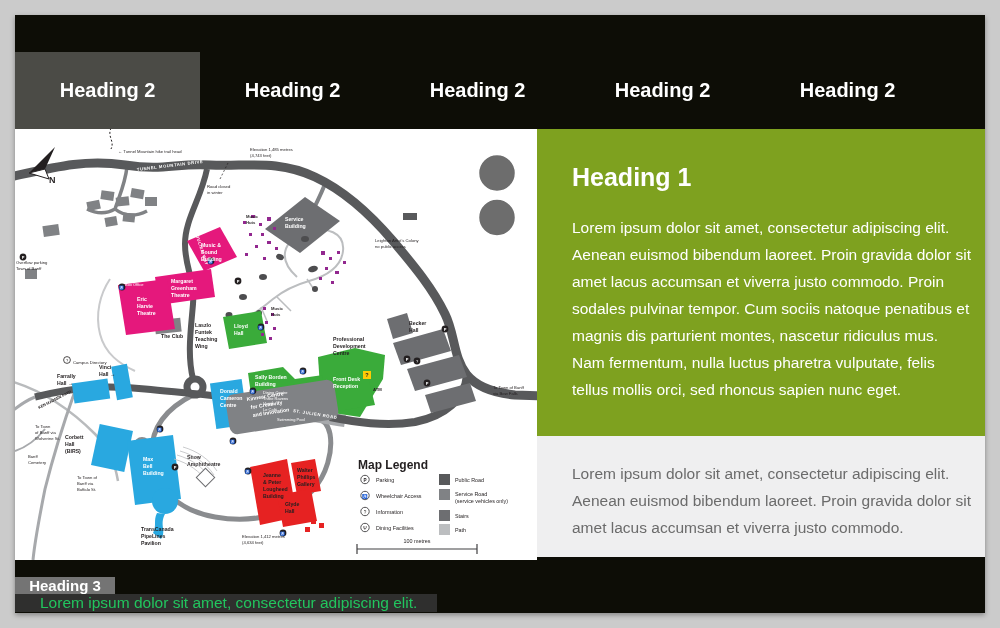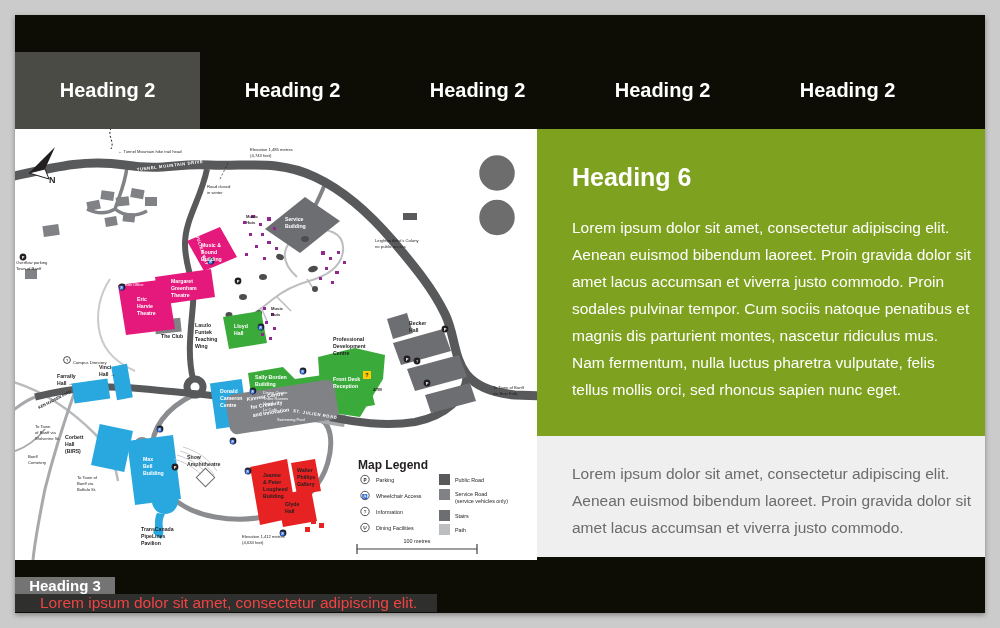--- a/index.html
+++ b/index.html
@@ -14,21 +14,21 @@
   .map-wrap svg{display:block;font-family:"Liberation Sans",sans-serif;}
   .right{width:448px;display:flex;flex-direction:column;}
   .hero{height:307px;background:#7ea11f;box-sizing:border-box;padding:28px 42px 0 35px;color:#fff;}
   .hero h1{margin:6px 0 22px 0;font-size:25px;font-weight:bold;}
   .hero p{margin:0;font-size:15.5px;line-height:27px;width:400px;}
   .sub{height:121px;background:#efeff0;box-sizing:border-box;padding:24px 42px 0 35px;color:#6b6b6b;}
   .sub p{margin:0;font-size:15.5px;line-height:27px;width:400px;}
   .right-fill{flex:1;background:#0d0d06;}
   .footer-row{margin-top:17px;width:522px;height:60px;display:flex;flex-direction:column;}
   .footer-h3{width:100px;background:#747474;color:#fff;font-weight:bold;font-size:15px;display:flex;align-items:center;justify-content:center;}
-  .footer-body{width:422px;background:#2f2f2e;color:#ef4444;font-size:15.5px;display:flex;align-items:center;padding-left:25px;box-sizing:border-box;}
+  .footer-body{width:422px;background:#2f2f2e;color:#22c55e;font-size:15.5px;display:flex;align-items:center;padding-left:25px;box-sizing:border-box;}
   
   text{fill:#231f20;}
   .b{font-weight:bold;}
   .w{fill:#ffffff;}
   .rd{fill:#ffffff;letter-spacing:.6px;}
 </style>
 </head>
 <body>
 
 <div class="stage">
@@ -361,21 +361,21 @@
             <text x="440" y="403" font-size="5.4">Path</text>
 
             <text x="402" y="414" font-size="5.4" text-anchor="middle">100 metres</text>
             <path d="M 342,415 L 342,425 M 342,420 L 462,420 M 462,415 L 462,425" fill="none" stroke="#414042" stroke-width="1.2"></path>
           </g>
         </svg>
       </div>
 
       <div class="right">
         <div class="hero">
-          <h1>Heading 6</h1>
+          <h1>Heading 1</h1>
           <p>Lorem ipsum dolor sit amet, consectetur adipiscing elit. Aenean euismod bibendum laoreet. Proin gravida dolor sit amet lacus accumsan et viverra justo commodo. Proin sodales pulvinar tempor. Cum sociis natoque penatibus et magnis dis parturient montes, nascetur ridiculus mus. Nam fermentum, nulla luctus pharetra vulputate, felis tellus mollis orci, sed rhoncus sapien nunc eget.</p>
         </div>
         <div class="sub">
           <p>Lorem ipsum dolor sit amet, consectetur adipiscing elit. Aenean euismod bibendum laoreet. Proin gravida dolor sit amet lacus accumsan et viverra justo commodo.</p>
         </div>
         <div class="right-fill"></div>
       </div>
 
     </div>
 

